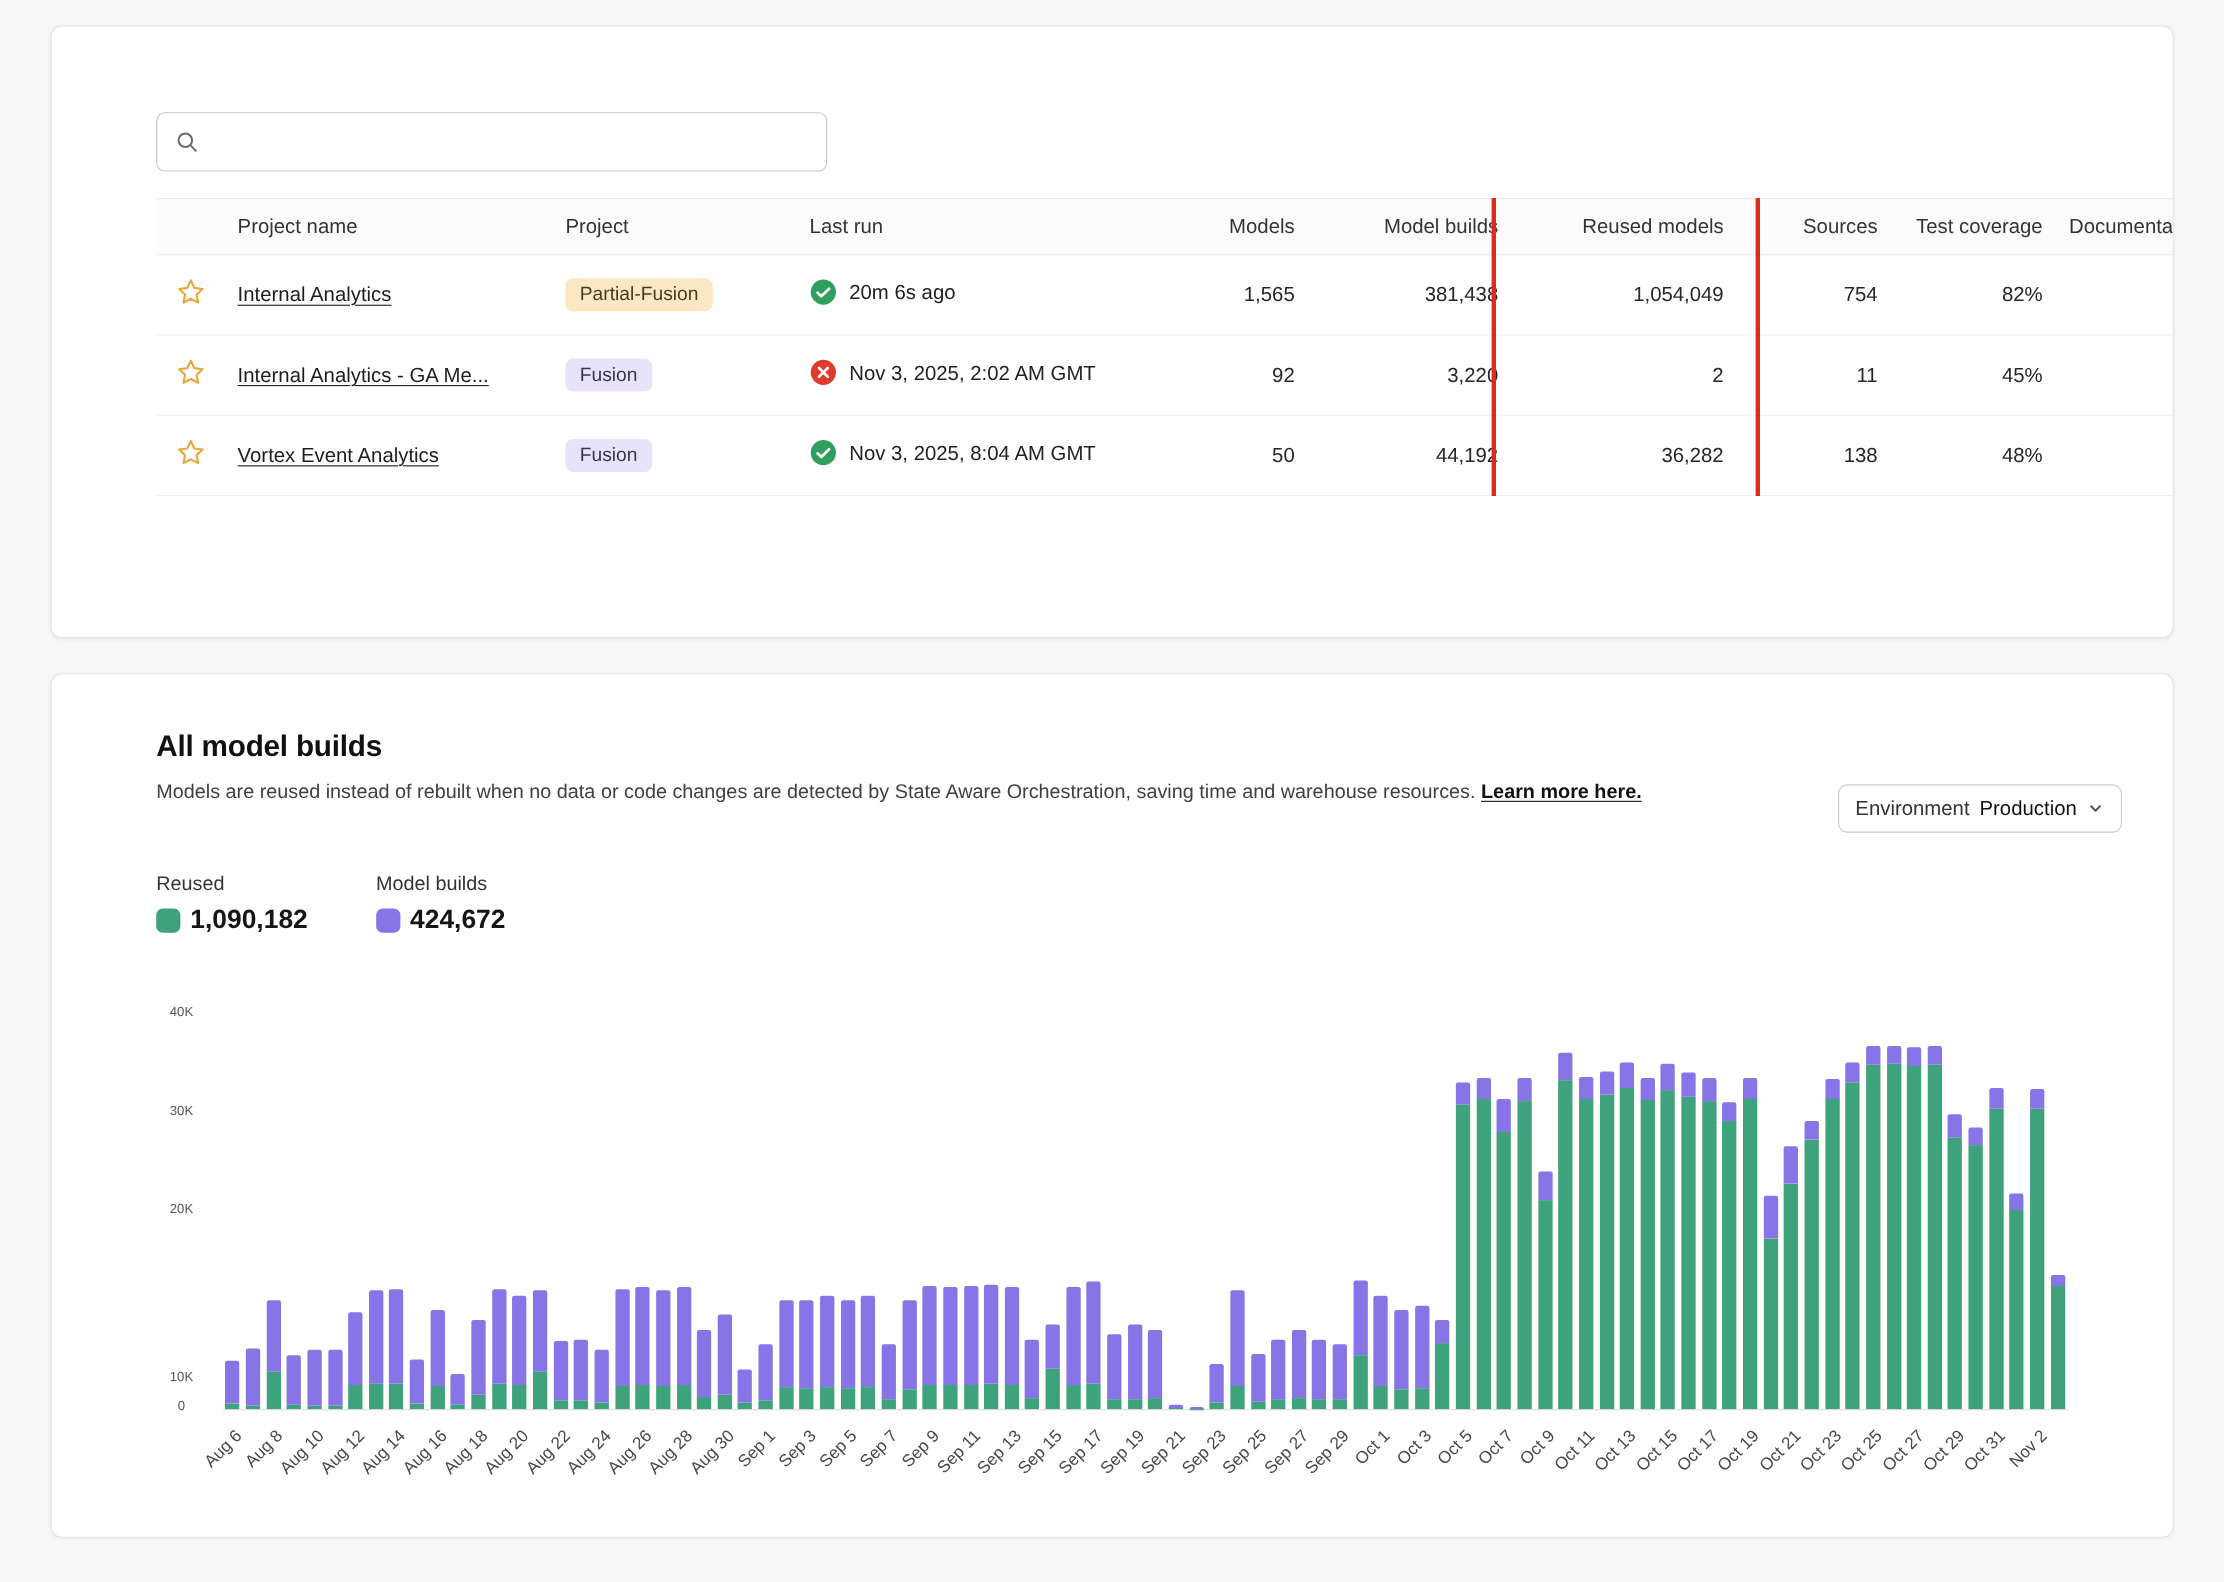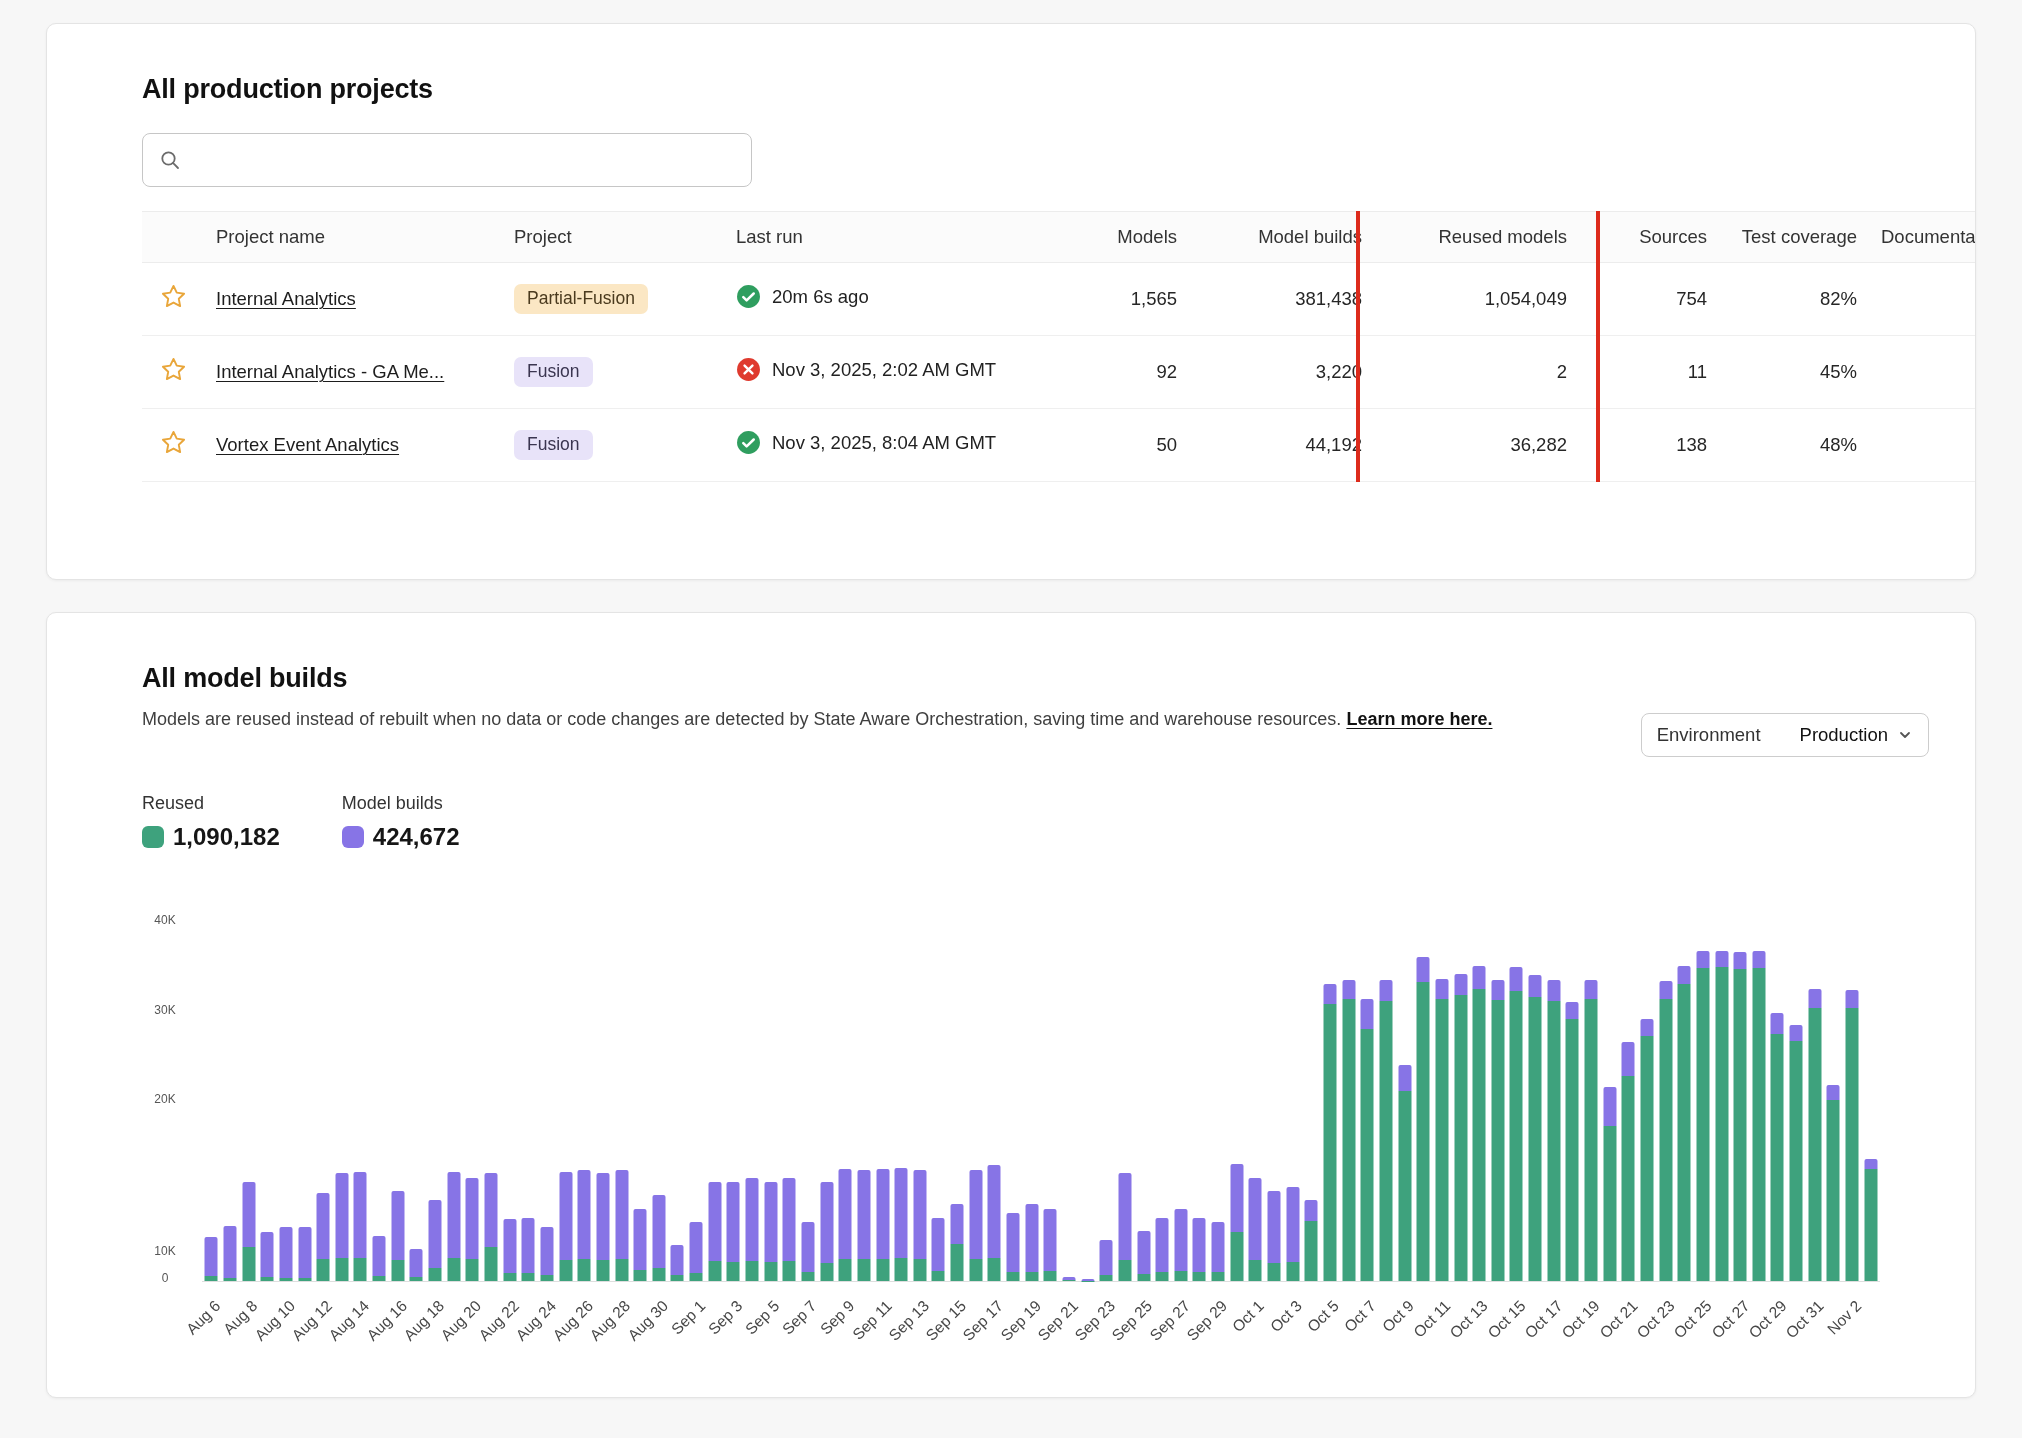--- a/index.html
+++ b/index.html
@@ -65,21 +65,21 @@
   }
 
   
   .env-select{
     position:absolute;top:100px;right:46px;height:44px;box-sizing:border-box;
     display:flex;align-items:center;gap:9px;padding:0 15px;
     background:#fff;border:1px solid #cdcdcd;border-radius:8px;cursor:pointer;
     font-size:18.5px;font-family:"Liberation Sans",sans-serif;
   }
   .env-label{color:#333;}
-  .env-value{color:#111;font-weight:500;margin-left:30px;}
+  .env-value{color:#111;font-weight:500;}
   .learn-link{color:#111;font-weight:600;text-decoration:underline;text-underline-offset:3px;cursor:pointer;}
 
   .legend{display:flex;gap:62px;margin-top:62px;}
   .legend-item{display:flex;flex-direction:column;}
   .legend-label{font-size:18px;color:#333;margin-bottom:9px;}
   .legend-valrow{display:flex;align-items:center;gap:9px;}
   .legend-swatch{width:22px;height:22px;border-radius:6px;}
   .legend-value{font-size:24px;font-weight:600;color:#161616;}
 
   
@@ -89,21 +89,20 @@
   .ylabel{position:absolute;left:0;width:46px;text-align:center;font-size:12px;color:#565656;}
   .xlabel{
     position:absolute;top:384px;font-size:15.5px;color:#474747;white-space:nowrap;
     transform:rotate(-45deg);transform-origin:top right;
   }
 </style>
 </head>
 <body>
 
 <section class="card" id="projects-card">
-  <h2 class="card-title">All production projects</h2>
 
   <div class="search-box">
     <span style="line-height:0;">
       <svg width="22" height="22" viewBox="0 0 22 22" fill="none">
         <circle cx="9.5" cy="9.5" r="6.2" stroke="#6b6b6b" stroke-width="1.8"></circle>
         <line x1="14.2" y1="14.2" x2="19" y2="19" stroke="#6b6b6b" stroke-width="1.8" stroke-linecap="round"></line>
       </svg>
     </span>
   </div>
 

